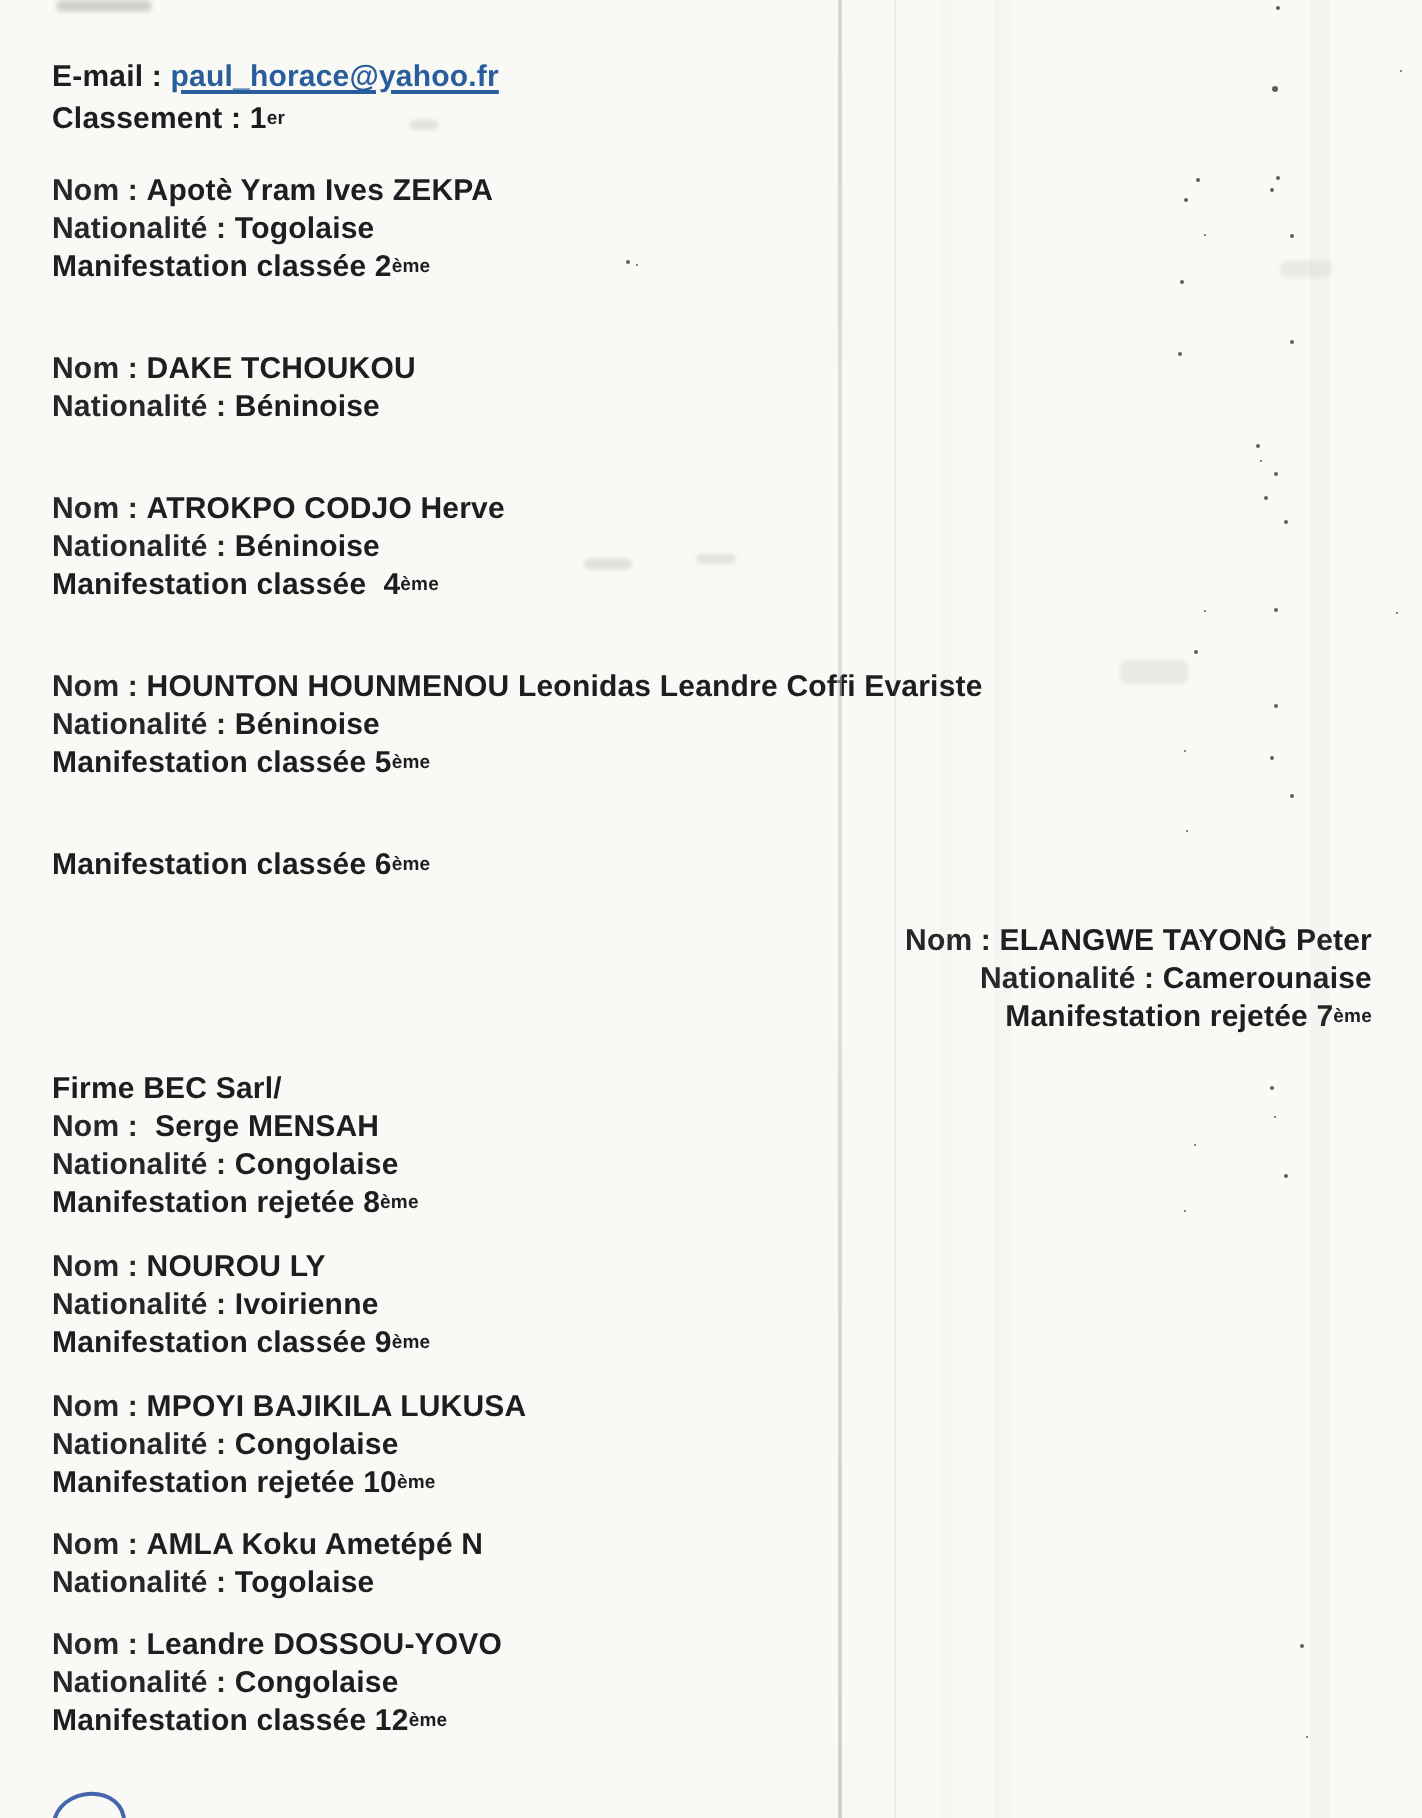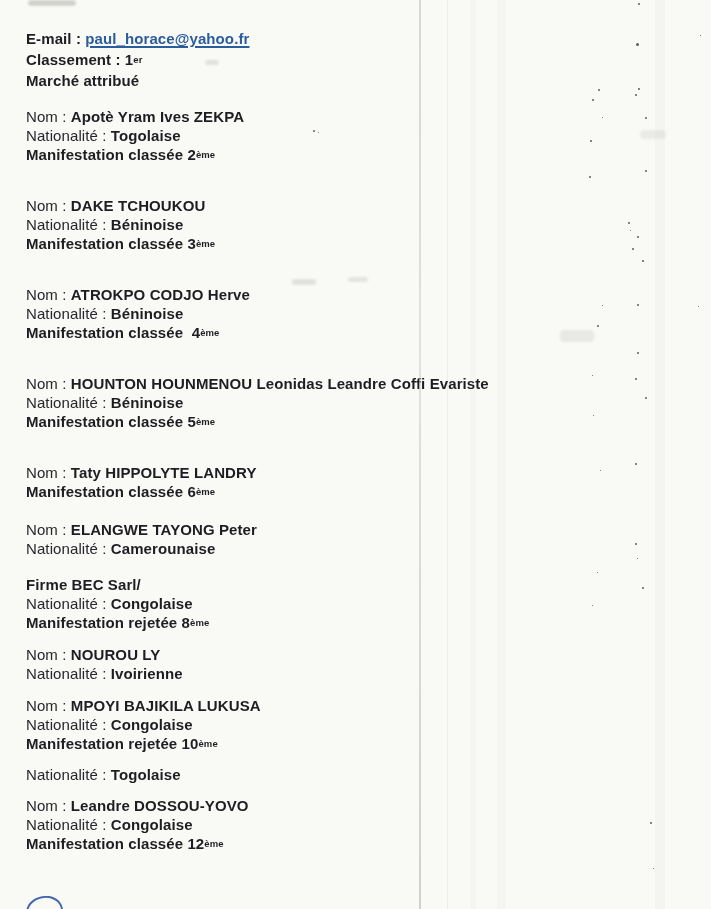--- a/index.html
+++ b/index.html
@@ -24,38 +24,38 @@
   }
   .line {
     margin: 0;
     font-size: 15px;
     line-height: 19px;
     letter-spacing: 0.1px;
     white-space: pre-wrap;
   }
   .header-block .line { line-height: 21px; }
   .bold { font-weight: 700; }
-  .label { font-weight: 400; color: #26262b; }
+  .label { font-weight: 700; color: #26262b; }
   sup {
     font-size: 9.5px;
     font-weight: 700;
     line-height: 0;
     position: relative;
     top: 4px;
   }
   .email-link {
     color: var(--link-blue, #2a5d9c);
     text-decoration: underline;
     text-decoration-thickness: 1.5px;
     text-underline-offset: 2px;
     cursor: pointer;
   }
   .entry { margin-top: 32px; }
   #entries .entry:nth-of-type(1) { margin-top: 16px; }
-  #entries .entry:nth-of-type(6) { margin-top: 19px; }
+  #entries .entry:nth-of-type(6) { margin-top: 19px; text-align: right; }
   #entries .entry:nth-of-type(7) { margin-top: 17px; }
   #entries .entry:nth-of-type(8),
   #entries .entry:nth-of-type(9) { margin-top: 13px; }
   #entries .entry:nth-of-type(10),
   #entries .entry:nth-of-type(11) { margin-top: 12px; }
 
   
   .crease {
     position: absolute;
     top: 0;
@@ -97,85 +97,86 @@
 </style>
 </head>
 <body>
 
 <div class="paper">
   <div class="doc-content">
 
     <section class="header-block">
       <p class="line"><span class="bold">E-mail :</span><span> </span><a class="email-link bold">paul_horace@yahoo.fr</a></p>
       <p class="line bold"><span>Classement :</span><span> </span><span>1</span><sup>er</sup></p>
-      <p class="line bold">Marché attribué</p>
     </section>
 
     <div id="entries">
   <section class="entry">
 
     <p class="line"><span class="label">Nom :</span><span> </span><span class="bold">Apotè Yram Ives ZEKPA</span></p>
     <p class="line"><span class="label">Nationalité :</span><span> </span><span class="bold">Togolaise</span></p>
     <p class="line bold"><span>Manifestation classée 2</span><sup>ème</sup></p>
   </section>
 
   <section class="entry">
 
     <p class="line"><span class="label">Nom :</span><span> </span><span class="bold">DAKE TCHOUKOU</span></p>
     <p class="line"><span class="label">Nationalité :</span><span> </span><span class="bold">Béninoise</span></p>
-    <p class="line bold"><span>Manifestation classée 3</span><sup>ème</sup></p>
   </section>
 
   <section class="entry">
 
     <p class="line"><span class="label">Nom :</span><span> </span><span class="bold">ATROKPO CODJO Herve</span></p>
     <p class="line"><span class="label">Nationalité :</span><span> </span><span class="bold">Béninoise</span></p>
     <p class="line bold"><span>Manifestation classée&nbsp; 4</span><sup>ème</sup></p>
   </section>
 
   <section class="entry">
 
     <p class="line"><span class="label">Nom :</span><span> </span><span class="bold">HOUNTON HOUNMENOU Leonidas Leandre Coffi Evariste</span></p>
     <p class="line"><span class="label">Nationalité :</span><span> </span><span class="bold">Béninoise</span></p>
     <p class="line bold"><span>Manifestation classée 5</span><sup>ème</sup></p>
   </section>
 
   <section class="entry">
 
-    <p class="line"><span class="label">Nom :</span><span> </span><span class="bold">Taty HIPPOLYTE LANDRY</span></p>
     <p class="line bold"><span>Manifestation classée 6</span><sup>ème</sup></p>
   </section>
 
   <section class="entry">
 
     <p class="line"><span class="label">Nom :</span><span> </span><span class="bold">ELANGWE TAYONG Peter</span></p>
     <p class="line"><span class="label">Nationalité :</span><span> </span><span class="bold">Camerounaise</span></p>
+    <p class="line bold"><span>Manifestation rejetée 7</span><sup>ème</sup></p>
   </section>
 
   <section class="entry">
     <p class="line bold firm">Firme BEC Sarl/</p>
+    <p class="line"><span class="label">Nom :</span><span> </span><span class="bold">&nbsp;Serge MENSAH</span></p>
     <p class="line"><span class="label">Nationalité :</span><span> </span><span class="bold">Congolaise</span></p>
     <p class="line bold"><span>Manifestation rejetée 8</span><sup>ème</sup></p>
   </section>
 
   <section class="entry">
 
     <p class="line"><span class="label">Nom :</span><span> </span><span class="bold">NOUROU LY</span></p>
     <p class="line"><span class="label">Nationalité :</span><span> </span><span class="bold">Ivoirienne</span></p>
+    <p class="line bold"><span>Manifestation classée 9</span><sup>ème</sup></p>
   </section>
 
   <section class="entry">
 
     <p class="line"><span class="label">Nom :</span><span> </span><span class="bold">MPOYI BAJIKILA LUKUSA</span></p>
     <p class="line"><span class="label">Nationalité :</span><span> </span><span class="bold">Congolaise</span></p>
     <p class="line bold"><span>Manifestation rejetée 10</span><sup>ème</sup></p>
   </section>
 
   <section class="entry">
 
+    <p class="line"><span class="label">Nom :</span><span> </span><span class="bold">AMLA Koku Ametépé N</span></p>
     <p class="line"><span class="label">Nationalité :</span><span> </span><span class="bold">Togolaise</span></p>
   </section>
 
   <section class="entry">
 
     <p class="line"><span class="label">Nom :</span><span> </span><span class="bold">Leandre DOSSOU-YOVO</span></p>
     <p class="line"><span class="label">Nationalité :</span><span> </span><span class="bold">Congolaise</span></p>
     <p class="line bold"><span>Manifestation classée 12</span><sup>ème</sup></p>
   </section>
 </div>

